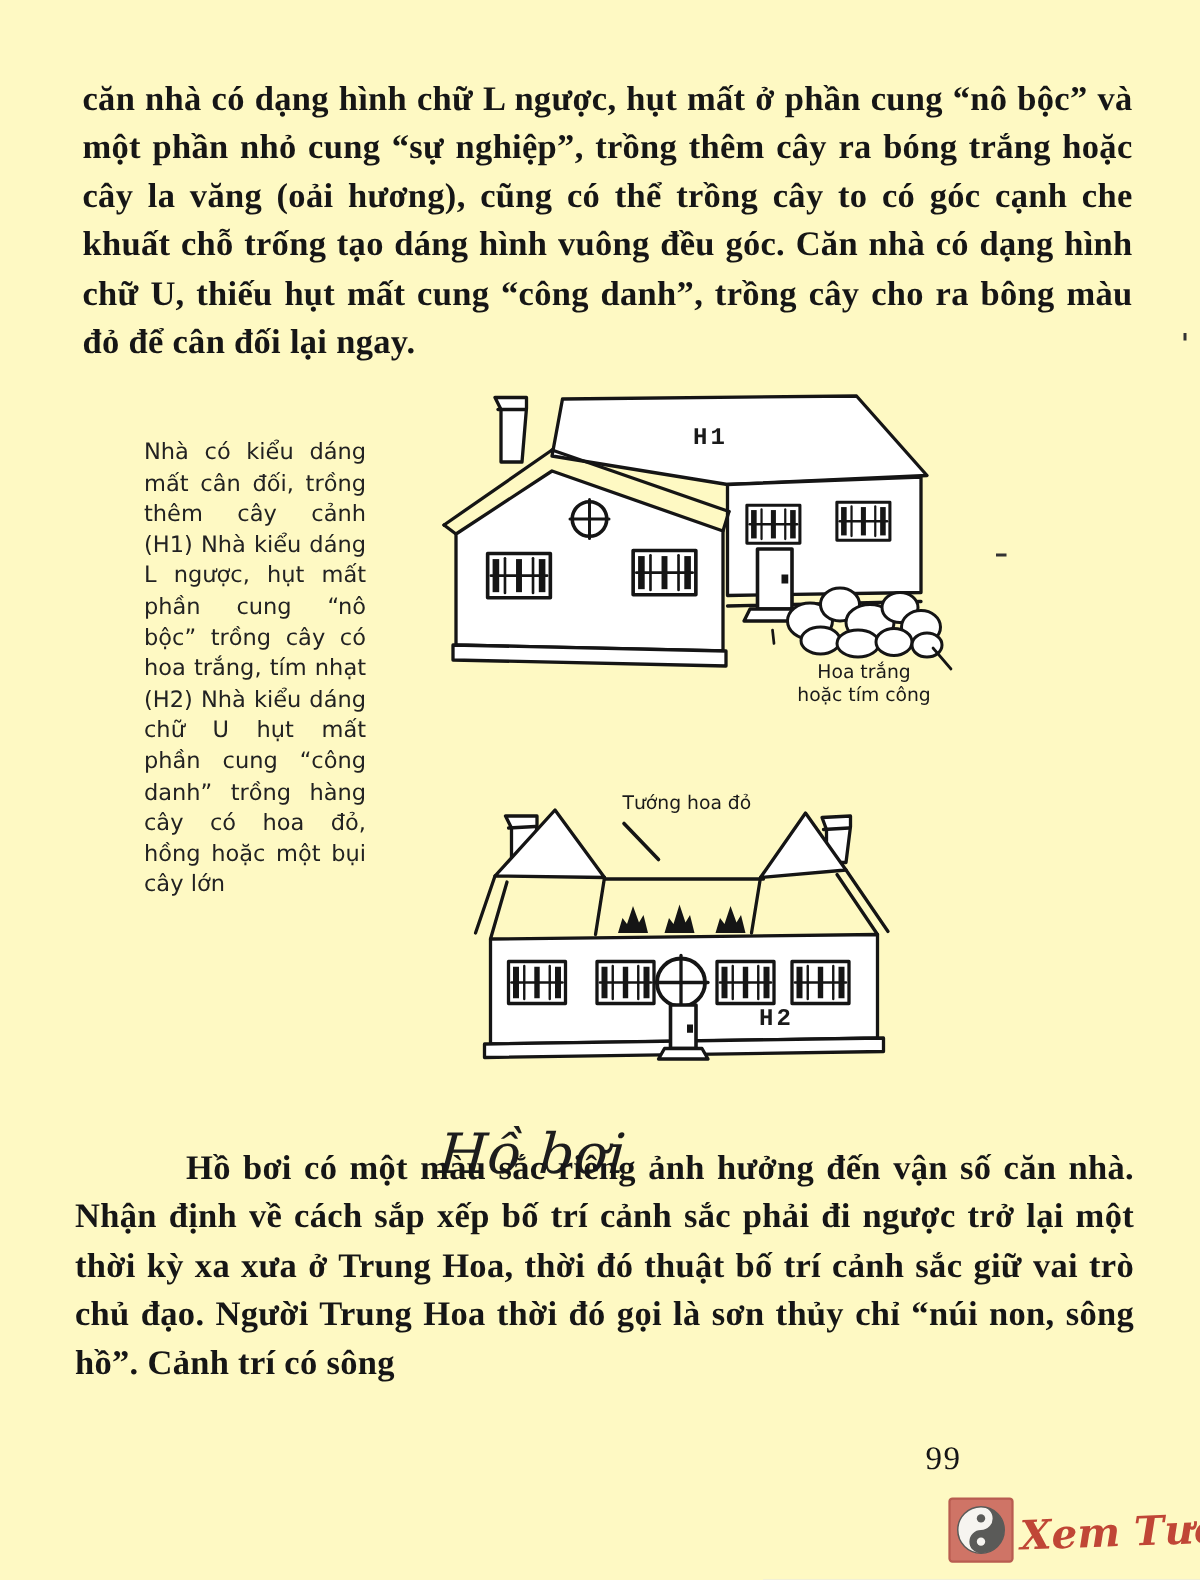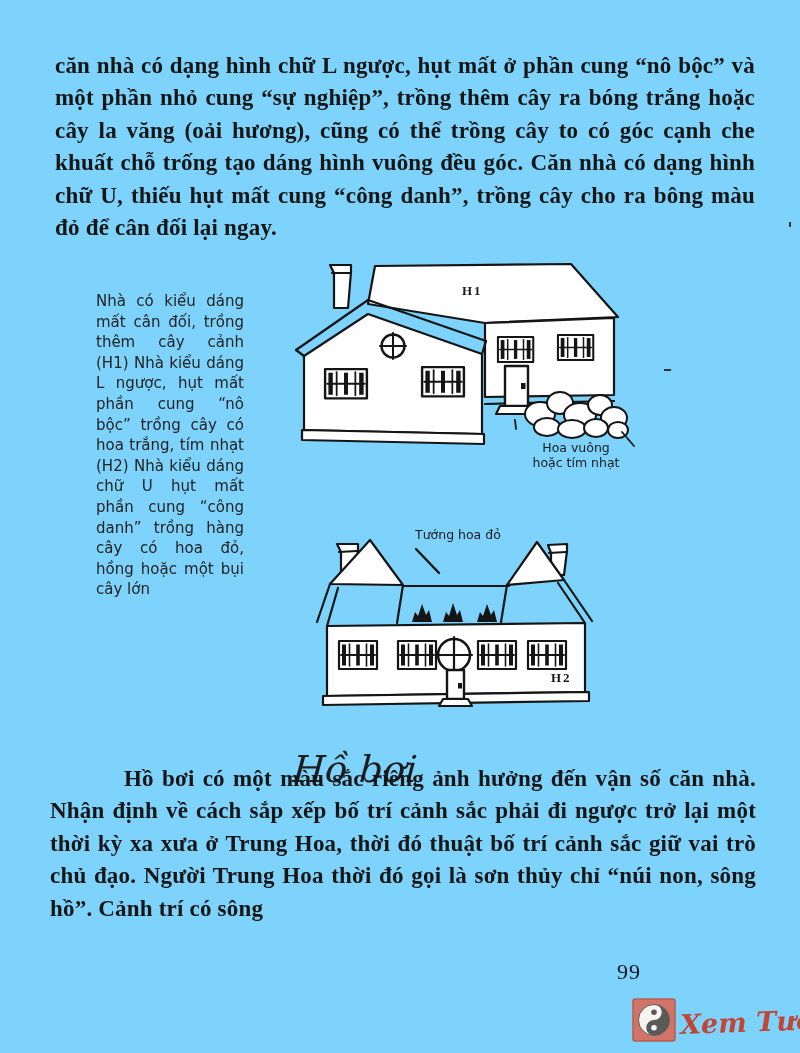--- a/index.html
+++ b/index.html
@@ -1,42 +1,42 @@
 <!DOCTYPE html>
 <html><head>
 <meta charset="utf-8">
 <style>
   html,body{margin:0;padding:0;background:#e8e8e8;}
   .page{
     position:relative;width:800px;height:1053px;margin:0 auto;
-    background:#7dd3fc;overflow:hidden;
+    background:#fef9c3;overflow:hidden;
     font-family:"Liberation Serif", serif;color:#161616;
   }
   .body-para{
     position:absolute;text-align:justify;
     font-size:23px;line-height:32.4px;font-weight:600;
     letter-spacing:0.2px;
   }
   .para-1{left:55px;top:50px;width:700px;}
   .para-2{left:50px;top:763px;width:706px;text-indent:74px;}
   .fig-caption{
     position:absolute;left:96px;top:291px;width:148px;
     font-family:"DejaVu Sans", sans-serif;
     font-size:15px;line-height:20.6px;font-weight:500;
     text-align:justify;color:#222;
   }
   .figure-svg{position:absolute;}
   .svg-h1{left:288px;top:256px;}
   .svg-h2{left:308px;top:515px;}
   .house-tag{
-    position:absolute;font-family:Liberation Serif, serif;
-    font-size:13px;font-weight:700;letter-spacing:2px;color:#1a1a1a;
+    position:absolute;font-family:Liberation Mono, monospace;
+    font-size:16px;font-weight:700;letter-spacing:2px;color:#1a1a1a;
   }
   .tag-h1{left:462px;top:283px;}
-  .tag-h2{left:551px;top:670px;}
+  .tag-h2{left:506px;top:670px;}
   .fig-label{
     position:absolute;font-family:"DejaVu Sans", sans-serif;
     font-size:12.5px;line-height:15px;color:#1a1a1a;font-weight:500;
   }
   .label-flowers1{left:531px;top:440px;width:90px;text-align:center;}
   .label-flowers2{left:415px;top:527px;white-space:nowrap;}
   .section-heading{
     position:absolute;left:240px;top:748px;width:230px;text-align:center;
     font-family:"DejaVu Serif", serif;font-style:italic;
     font-size:37px;color:#1d1d1d;transform:skewX(-4deg);
@@ -164,21 +164,21 @@
       <line x1="128" y1="140" x2="164" y2="140" stroke-width="2.2"></line>
       <line x1="146" y1="122" x2="146" y2="158" stroke-width="2.2"></line>
 
       <rect x="139" y="155" width="17" height="29" fill="#ffffff" stroke-width="2.4"></rect>
       <rect x="150" y="168" width="4" height="5.5" fill="#151515" stroke="none"></rect>
       <polygon points="135,184 160,184 164,191 131,191" fill="#ffffff"></polygon>
     </g>
   </svg>
 
   <span class="house-tag tag-h1">H1</span>
-  <div class="fig-label label-flowers1">Hoa vuông hoặc tím nhạt</div>
+  <div class="fig-label label-flowers1">Hoa trắng hoặc tím công</div>
   <div class="fig-label label-flowers2">Tướng hoa đỏ</div>
   <span class="house-tag tag-h2">H2</span>
 
   <div class="section-heading">Hồ bơi</div>
 
   <div class="body-para para-2">Hồ bơi có một màu sắc riêng ảnh hưởng đến vận số căn nhà. Nhận định về cách sắp xếp bố trí cảnh sắc phải đi ngược trở lại một thời kỳ xa xưa ở Trung Hoa, thời đó thuật bố trí cảnh sắc giữ vai trò chủ đạo. Người Trung Hoa thời đó gọi là sơn thủy chỉ “núi non, sông hồ”. Cảnh trí có sông</div>
 
   <div class="page-number">99</div>
 
   <div class="watermark">

